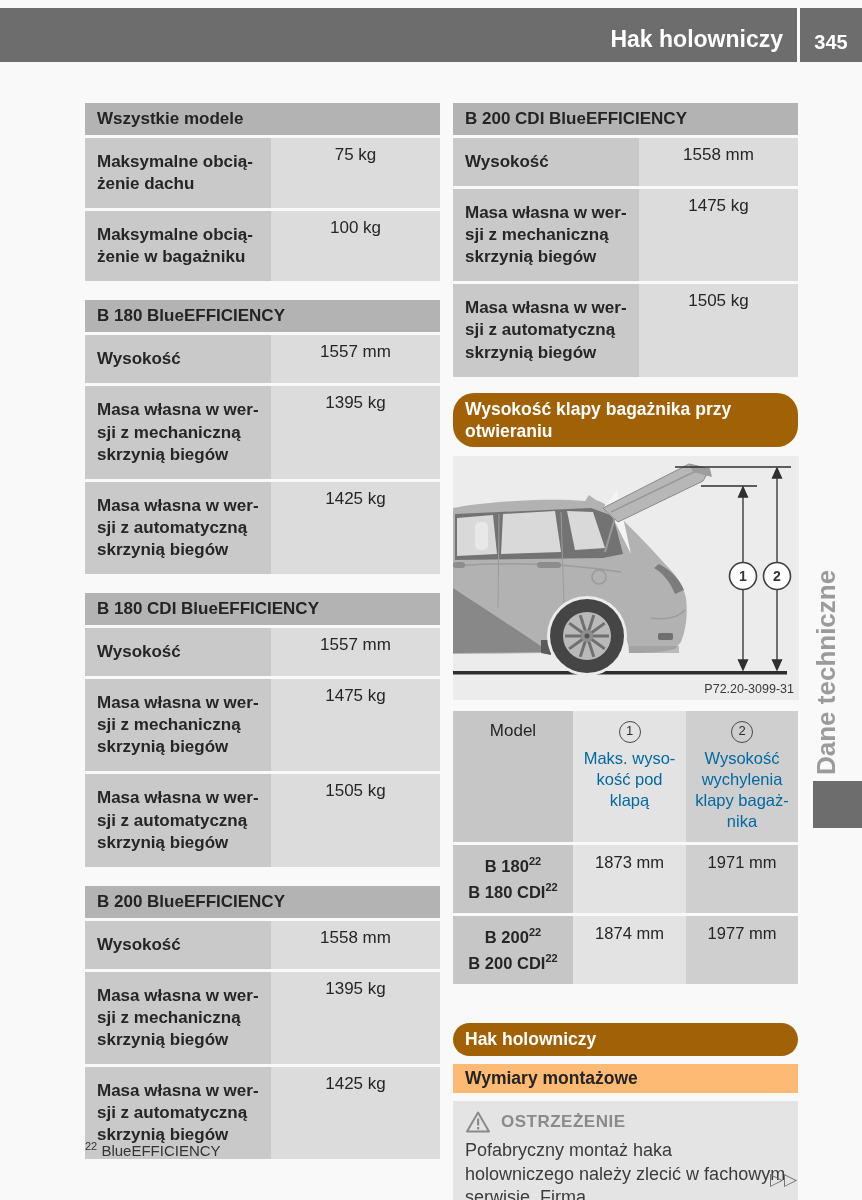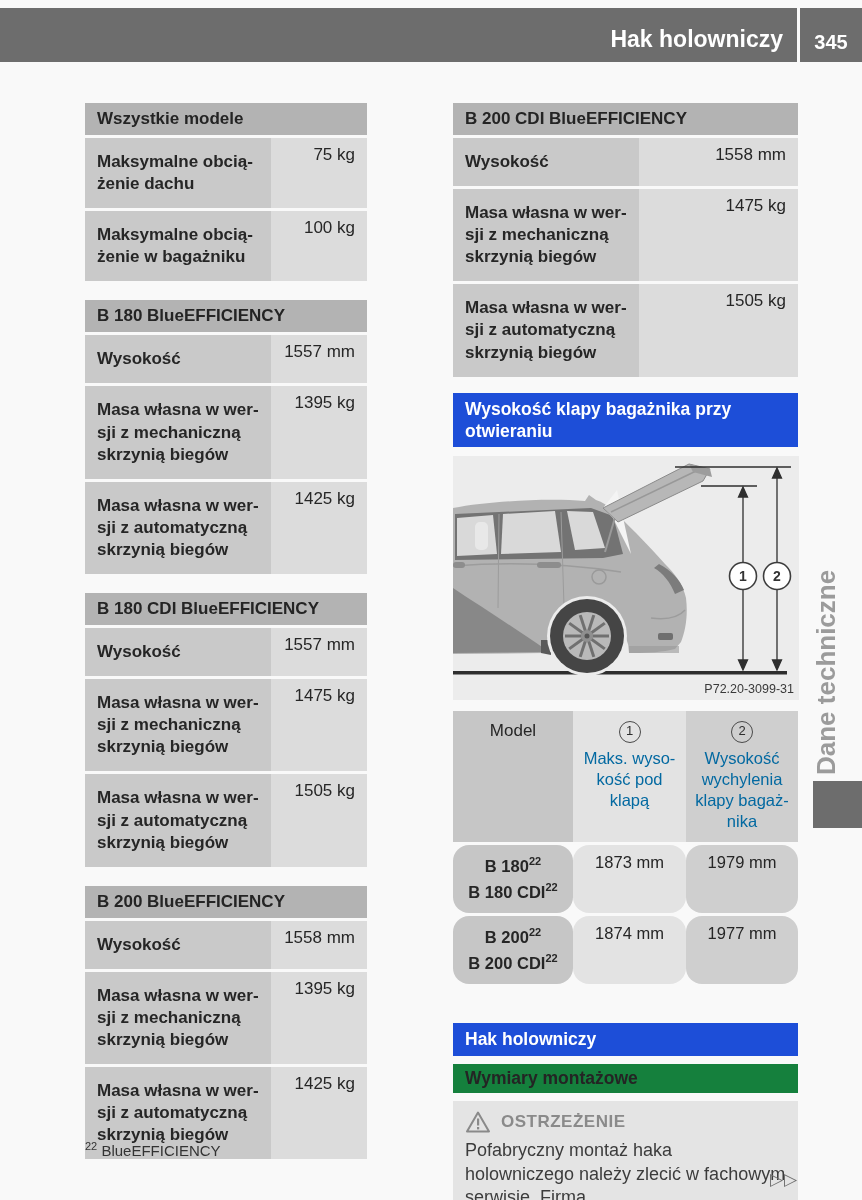--- a/index.html
+++ b/index.html
@@ -18,64 +18,64 @@
     flex:1; color:#fff; font-weight:bold; font-size:23px;
     display:flex; align-items:flex-end; justify-content:flex-end;
     padding:0 14px 9px 0;
   }
   .topbar-divider { width:3px; background:#f9f9f9; }
   .topbar-page {
     width:62px; color:#fff; font-weight:bold; font-size:20px;
     display:flex; align-items:flex-end; justify-content:center; padding-bottom:8px;
   }
   
-  .col-left  { position:absolute; left:85px;  top:100px; width:282px; }
+  .col-left  { position:absolute; left:85px;  top:100px; width:355px; }
   .col-right { position:absolute; left:453px; top:100px; width:345px; }
   
   table.spec { width:100%; border-collapse:separate; border-spacing:0 3px; margin-bottom:13px; }
   table.spec th {
     background:#b3b3b3; text-align:left; font-size:17px; font-weight:bold;
     padding:6px 12px; color:#242424;
   }
   table.spec td.lbl {
     background:#c9c9c9; font-weight:bold; width:186px; font-size:17px;
     padding:13px 12px; line-height:1.3; white-space:pre-line; vertical-align:top;
   }
   table.spec td.val {
-    background:#dcdcdc; text-align:right; font-size:17px;
+    background:#dcdcdc; text-align:center; font-size:17px;
     padding:7px 12px; vertical-align:top;
   }
   
   .section-bar {
-    background:#1d4ed8; color:#fff; font-weight:bold; font-size:17.5px;
-    padding:5px 12px; line-height:1.28; white-space:pre-line; margin-top:13px;
+    background:#a16207; color:#fff; font-weight:bold; font-size:17.5px;
+    padding:5px 12px; line-height:1.28; white-space:pre-line; margin-top:13px;border-radius:21px;
   }
   .sub-bar {
-    background:#15803d; color:#242424; font-weight:bold; font-size:17.5px;
+    background:#fdba74; color:#242424; font-weight:bold; font-size:17.5px;
     padding:4px 12px; margin-top:8px;
   }
   
   .figure { margin-top:9px; width:346px; height:244px; }
   .figure svg { display:block; }
   svg text { font-family:"Liberation Sans", sans-serif; }
   
   table.dim { width:100%; border-collapse:separate; border-spacing:0 3px; margin-top:8px; }
   table.dim th, table.dim td { vertical-align:top; text-align:center; }
   .c-model { background:#c6c6c6; width:120px; }
   .c-1     { background:#e3e3e3; width:113px; }
   .c-2     { background:#cfcfcf; width:112px; }
   table.dim th { font-weight:normal; font-size:16.5px; padding:8px 6px 10px 6px; line-height:1.28; }
   table.dim th .hdr-label { white-space:pre-line; color:#0369a1; }
   table.dim th.c-model { font-weight:normal; font-size:17px; padding-top:9px; }
   .circ {
     display:inline-flex; width:22px; height:22px; border:1.5px solid #4a4a4a;
     border-radius:50%; align-items:center; justify-content:center;
     font-size:13px; color:#2e2e2e; margin-bottom:5px;
   }
-  table.dim td { font-size:16.5px; padding:8px 8px;border-radius:16px; }
+  table.dim td { font-size:16.5px; padding:8px 8px; }
   table.dim td.models { font-weight:bold; line-height:1.55; }
   table.dim sup, .footnote sup { font-size:11px; }
   
   .warn { background:#e4e4e4; margin-top:8px; padding:9px 12px 10px 12px; }
   .warn-head { display:flex; align-items:center; gap:10px; margin-bottom:5px; }
   .warn-head .wlabel { color:#8a8a8a; font-weight:bold; font-size:17px; letter-spacing:.5px; }
   .warn-text { font-size:18px; line-height:1.32; color:#3c3c3c; }
   
   .footnote { position:absolute; left:85px; top:1140px; font-size:15px; color:#333; }
   .vtab-label {
@@ -322,21 +322,21 @@
           </th>
         </tr>
       </thead>
       <tbody>
         <tr>
           <td class="c-model models">
             <div><span>B 180</span><sup>22</sup></div>
             <div><span>B 180 CDI</span><sup>22</sup></div>
           </td>
           <td class="c-1">1873 mm</td>
-          <td class="c-2">1979 mm</td>
+          <td class="c-2">1971 mm</td>
         </tr>
         <tr>
           <td class="c-model models">
             <div><span>B 200</span><sup>22</sup></div>
             <div><span>B 200 CDI</span><sup>22</sup></div>
           </td>
           <td class="c-1">1874 mm</td>
           <td class="c-2">1977 mm</td>
         </tr>
       </tbody>

